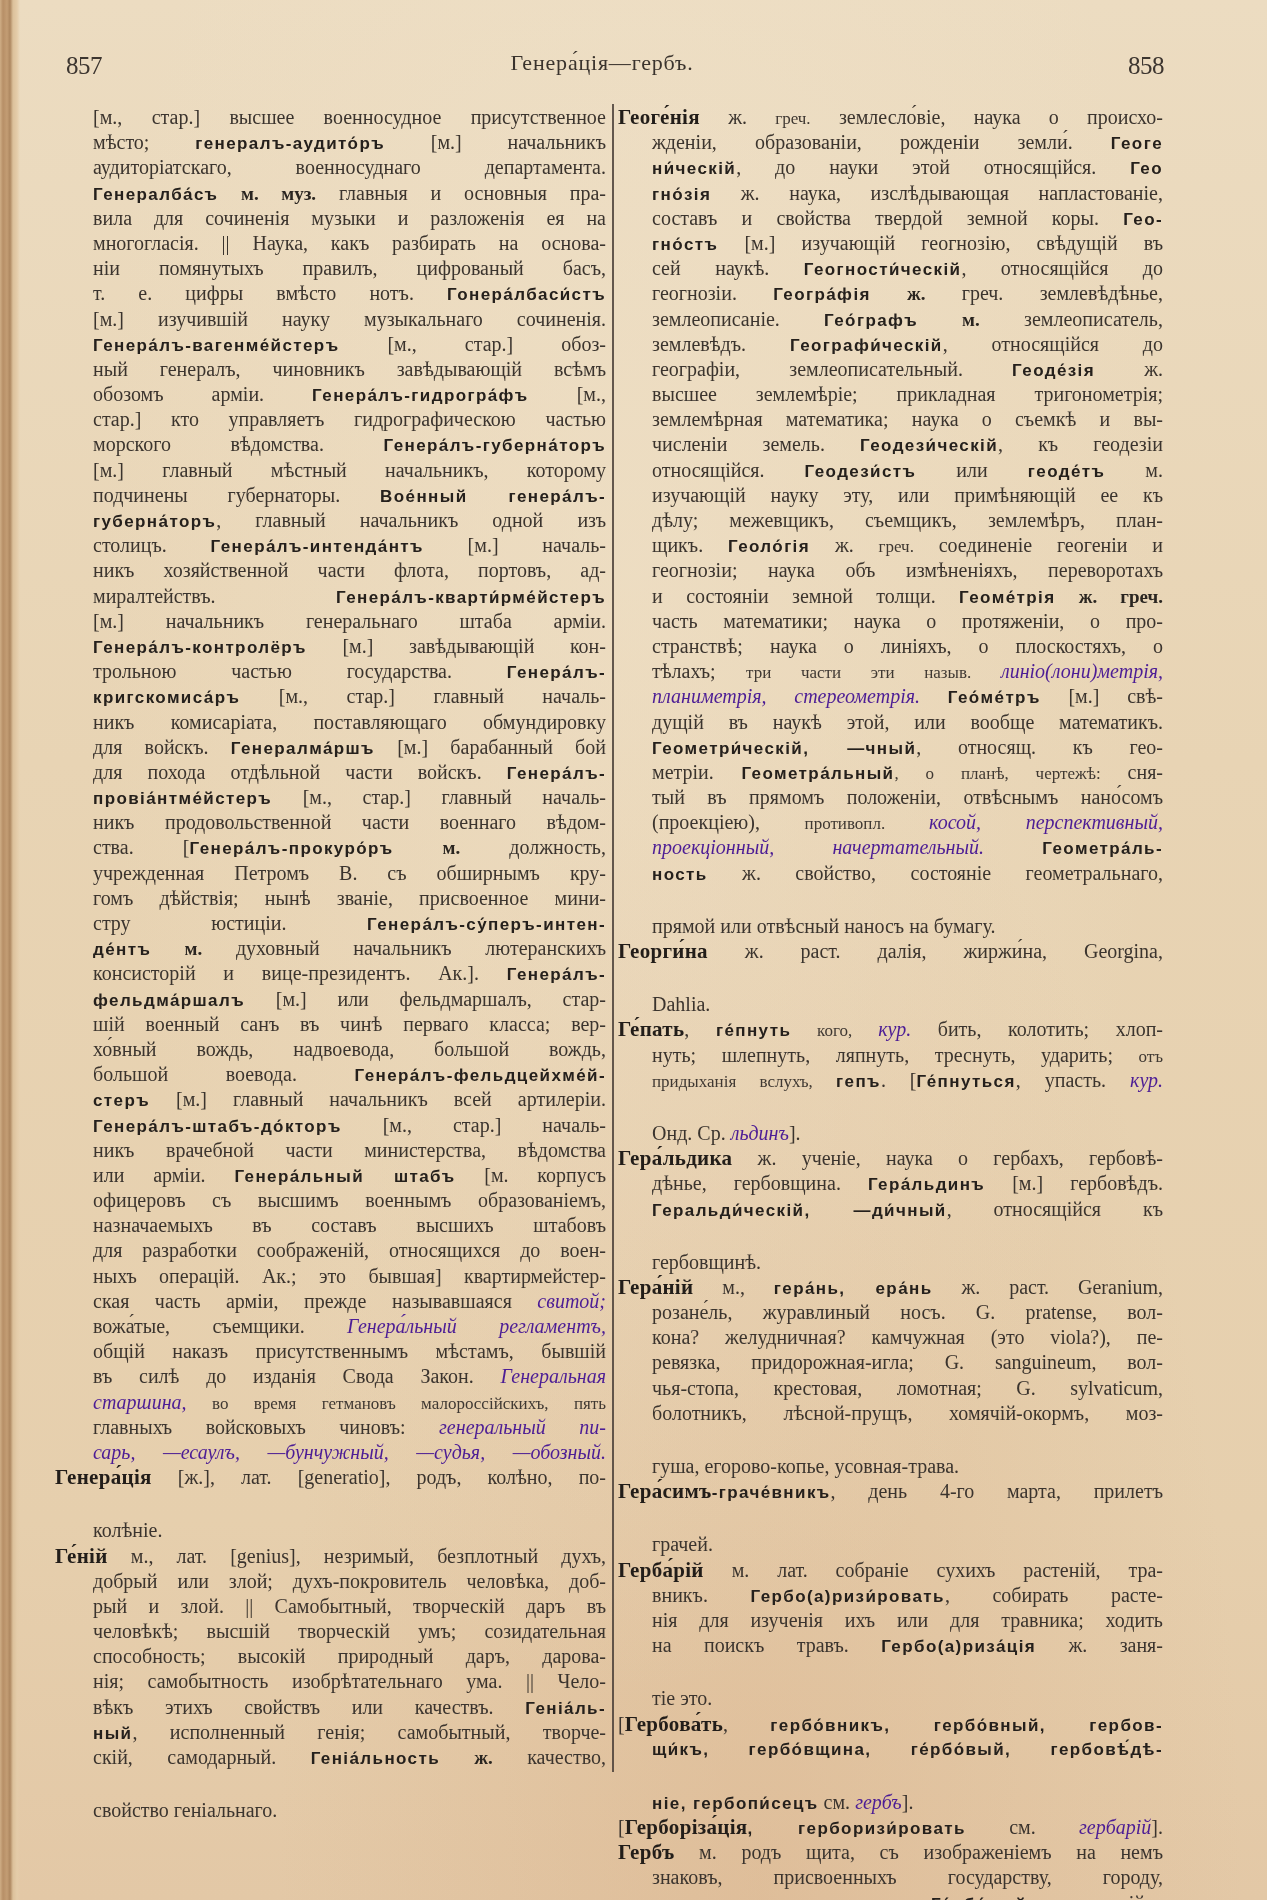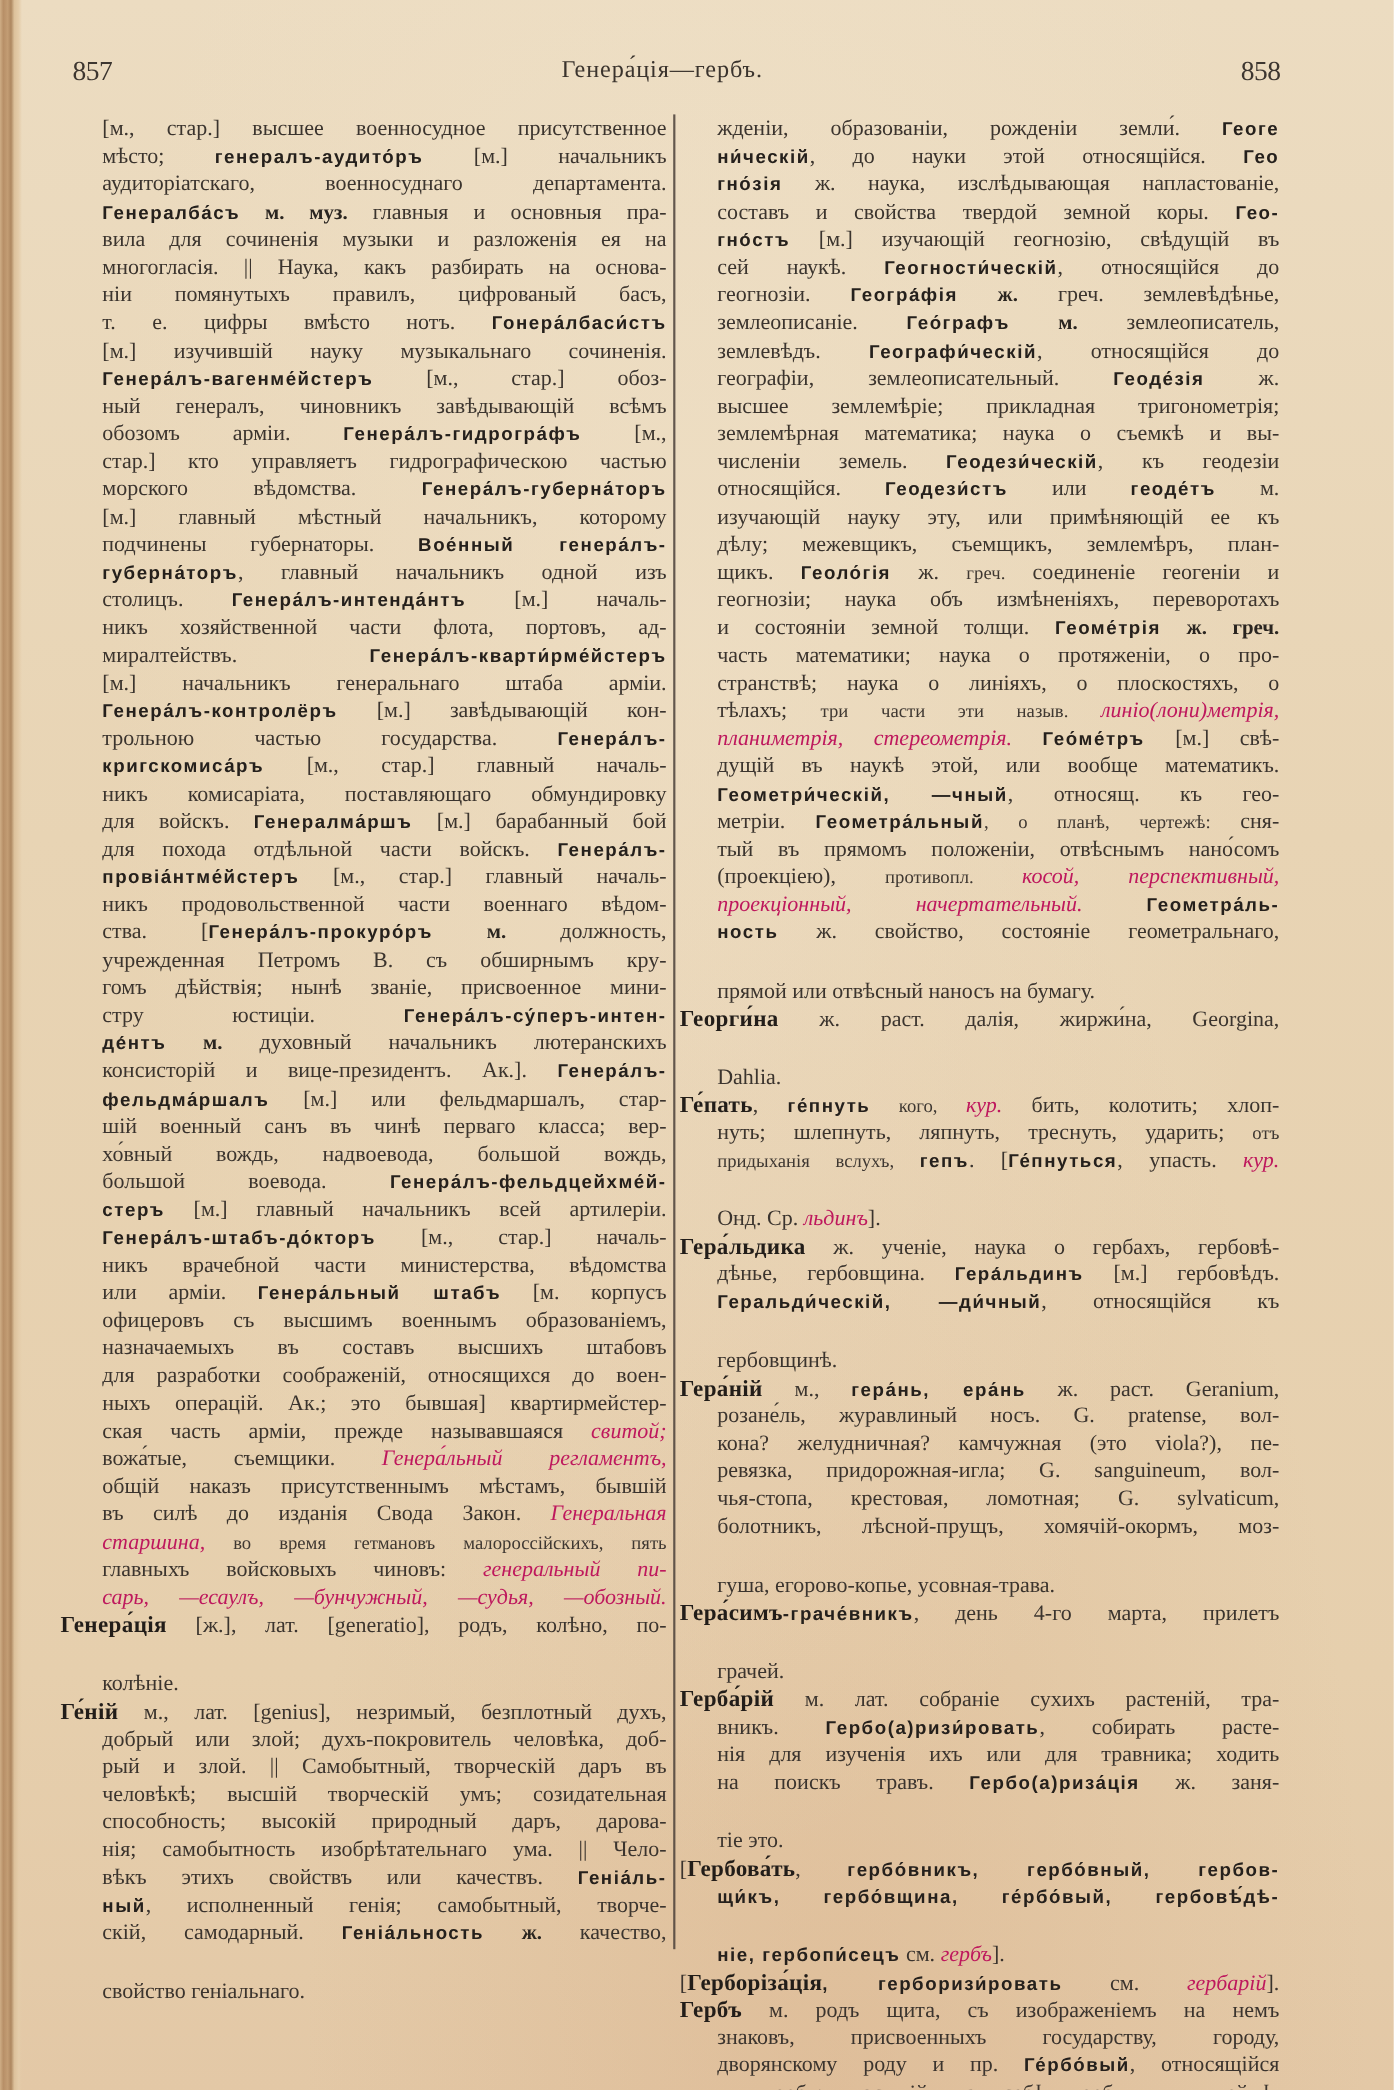--- a/index.html
+++ b/index.html
@@ -36,21 +36,21 @@
   .column.right { left: 618px; width: 545px; }
   .line {
     height: 25.2px; line-height: 25.2px; white-space: nowrap;
     text-align: justify; text-align-last: justify; box-sizing: border-box;
   }
   .column.left .line.ind { padding-left: 38px; }
   .column.right .line.ind { padding-left: 34px; }
   .line.end { text-align-last: left; margin-top: 28px; }
   .seg-n { font-family: "Liberation Serif", serif; font-size: 20px; color: #3b342e; }
   .seg-s { font-family: "Liberation Serif", serif; font-size: 17px; color: #3f3832; }
-  .seg-i { font-family: "Liberation Serif", serif; font-style: italic; font-size: 20px; color: #be185d; }
+  .seg-i { font-family: "Liberation Serif", serif; font-style: italic; font-size: 20px; color: #4c1d95; }
   .seg-b { font-family: "Liberation Sans", sans-serif; font-weight: bold; font-size: 17px; letter-spacing: 1.4px; color: #25201c; }
   .seg-m { font-family: "Liberation Serif", serif; font-weight: bold; font-size: 19px; color: #2a2520; }
   .seg-h { font-family: "Liberation Serif", serif; font-weight: bold; font-size: 21px; letter-spacing: 0.3px; color: #221d19; }
 </style>
 </head>
 <body>
 
 <div class="gutter-edge"></div>
 
 <div class="page-num left">857</div>
@@ -120,20 +120,21 @@
     <div class="line ind"><span class="seg-n">человѣкѣ; высшій творческій умъ; созидательная</span></div>
     <div class="line ind"><span class="seg-n">способность; высокій природный даръ, дарова-</span></div>
     <div class="line ind"><span class="seg-n">нія; самобытность изобрѣтательнаго ума. || Чело-</span></div>
     <div class="line ind"><span class="seg-n">вѣкъ этихъ свойствъ или качествъ. </span><span class="seg-b">Геніа́ль-</span></div>
     <div class="line ind"><span class="seg-b">ный</span><span class="seg-n">, исполненный генія; самобытный, творче-</span></div>
     <div class="line ind"><span class="seg-n">скій, самодарный. </span><span class="seg-b">Геніа́льность</span><span class="seg-m"> ж.</span><span class="seg-n"> качество,</span></div>
     <div class="line ind end"><span class="seg-n">свойство геніальнаго.</span></div>
   </div>
 <div class="divider"></div>
 <div class="column right">
+    <div class="line"><span class="seg-h">Геоге́нія</span><span class="seg-n"> ж. </span><span class="seg-s">греч.</span><span class="seg-n"> землесло́віе, наука о происхо-</span></div>
     <div class="line ind"><span class="seg-n">жденіи, образованіи, рожденіи земли́. </span><span class="seg-b">Геоге</span></div>
     <div class="line ind"><span class="seg-b">ни́ческій</span><span class="seg-n">, до науки этой относящійся. </span><span class="seg-b">Гео</span></div>
     <div class="line ind"><span class="seg-b">гно́зія</span><span class="seg-n"> ж. наука, изслѣдывающая напластованіе,</span></div>
     <div class="line ind"><span class="seg-n">составъ и свойства твердой земной коры. </span><span class="seg-b">Гео-</span></div>
     <div class="line ind"><span class="seg-b">гно́стъ</span><span class="seg-n"> [м.] изучающій геогнозію, свѣдущій въ</span></div>
     <div class="line ind"><span class="seg-n">сей наукѣ. </span><span class="seg-b">Геогности́ческій</span><span class="seg-n">, относящійся до</span></div>
     <div class="line ind"><span class="seg-n">геогнозіи. </span><span class="seg-b">Геогра́фія</span><span class="seg-m"> ж.</span><span class="seg-n"> греч. землевѣдѣнье,</span></div>
     <div class="line ind"><span class="seg-n">землеописаніе. </span><span class="seg-b">Гео́графъ</span><span class="seg-m"> м.</span><span class="seg-n"> землеописатель,</span></div>
     <div class="line ind"><span class="seg-n">землевѣдъ. </span><span class="seg-b">Географи́ческій</span><span class="seg-n">, относящійся до</span></div>
     <div class="line ind"><span class="seg-n">географіи, землеописательный. </span><span class="seg-b">Геоде́зія</span><span class="seg-n"> ж.</span></div>

